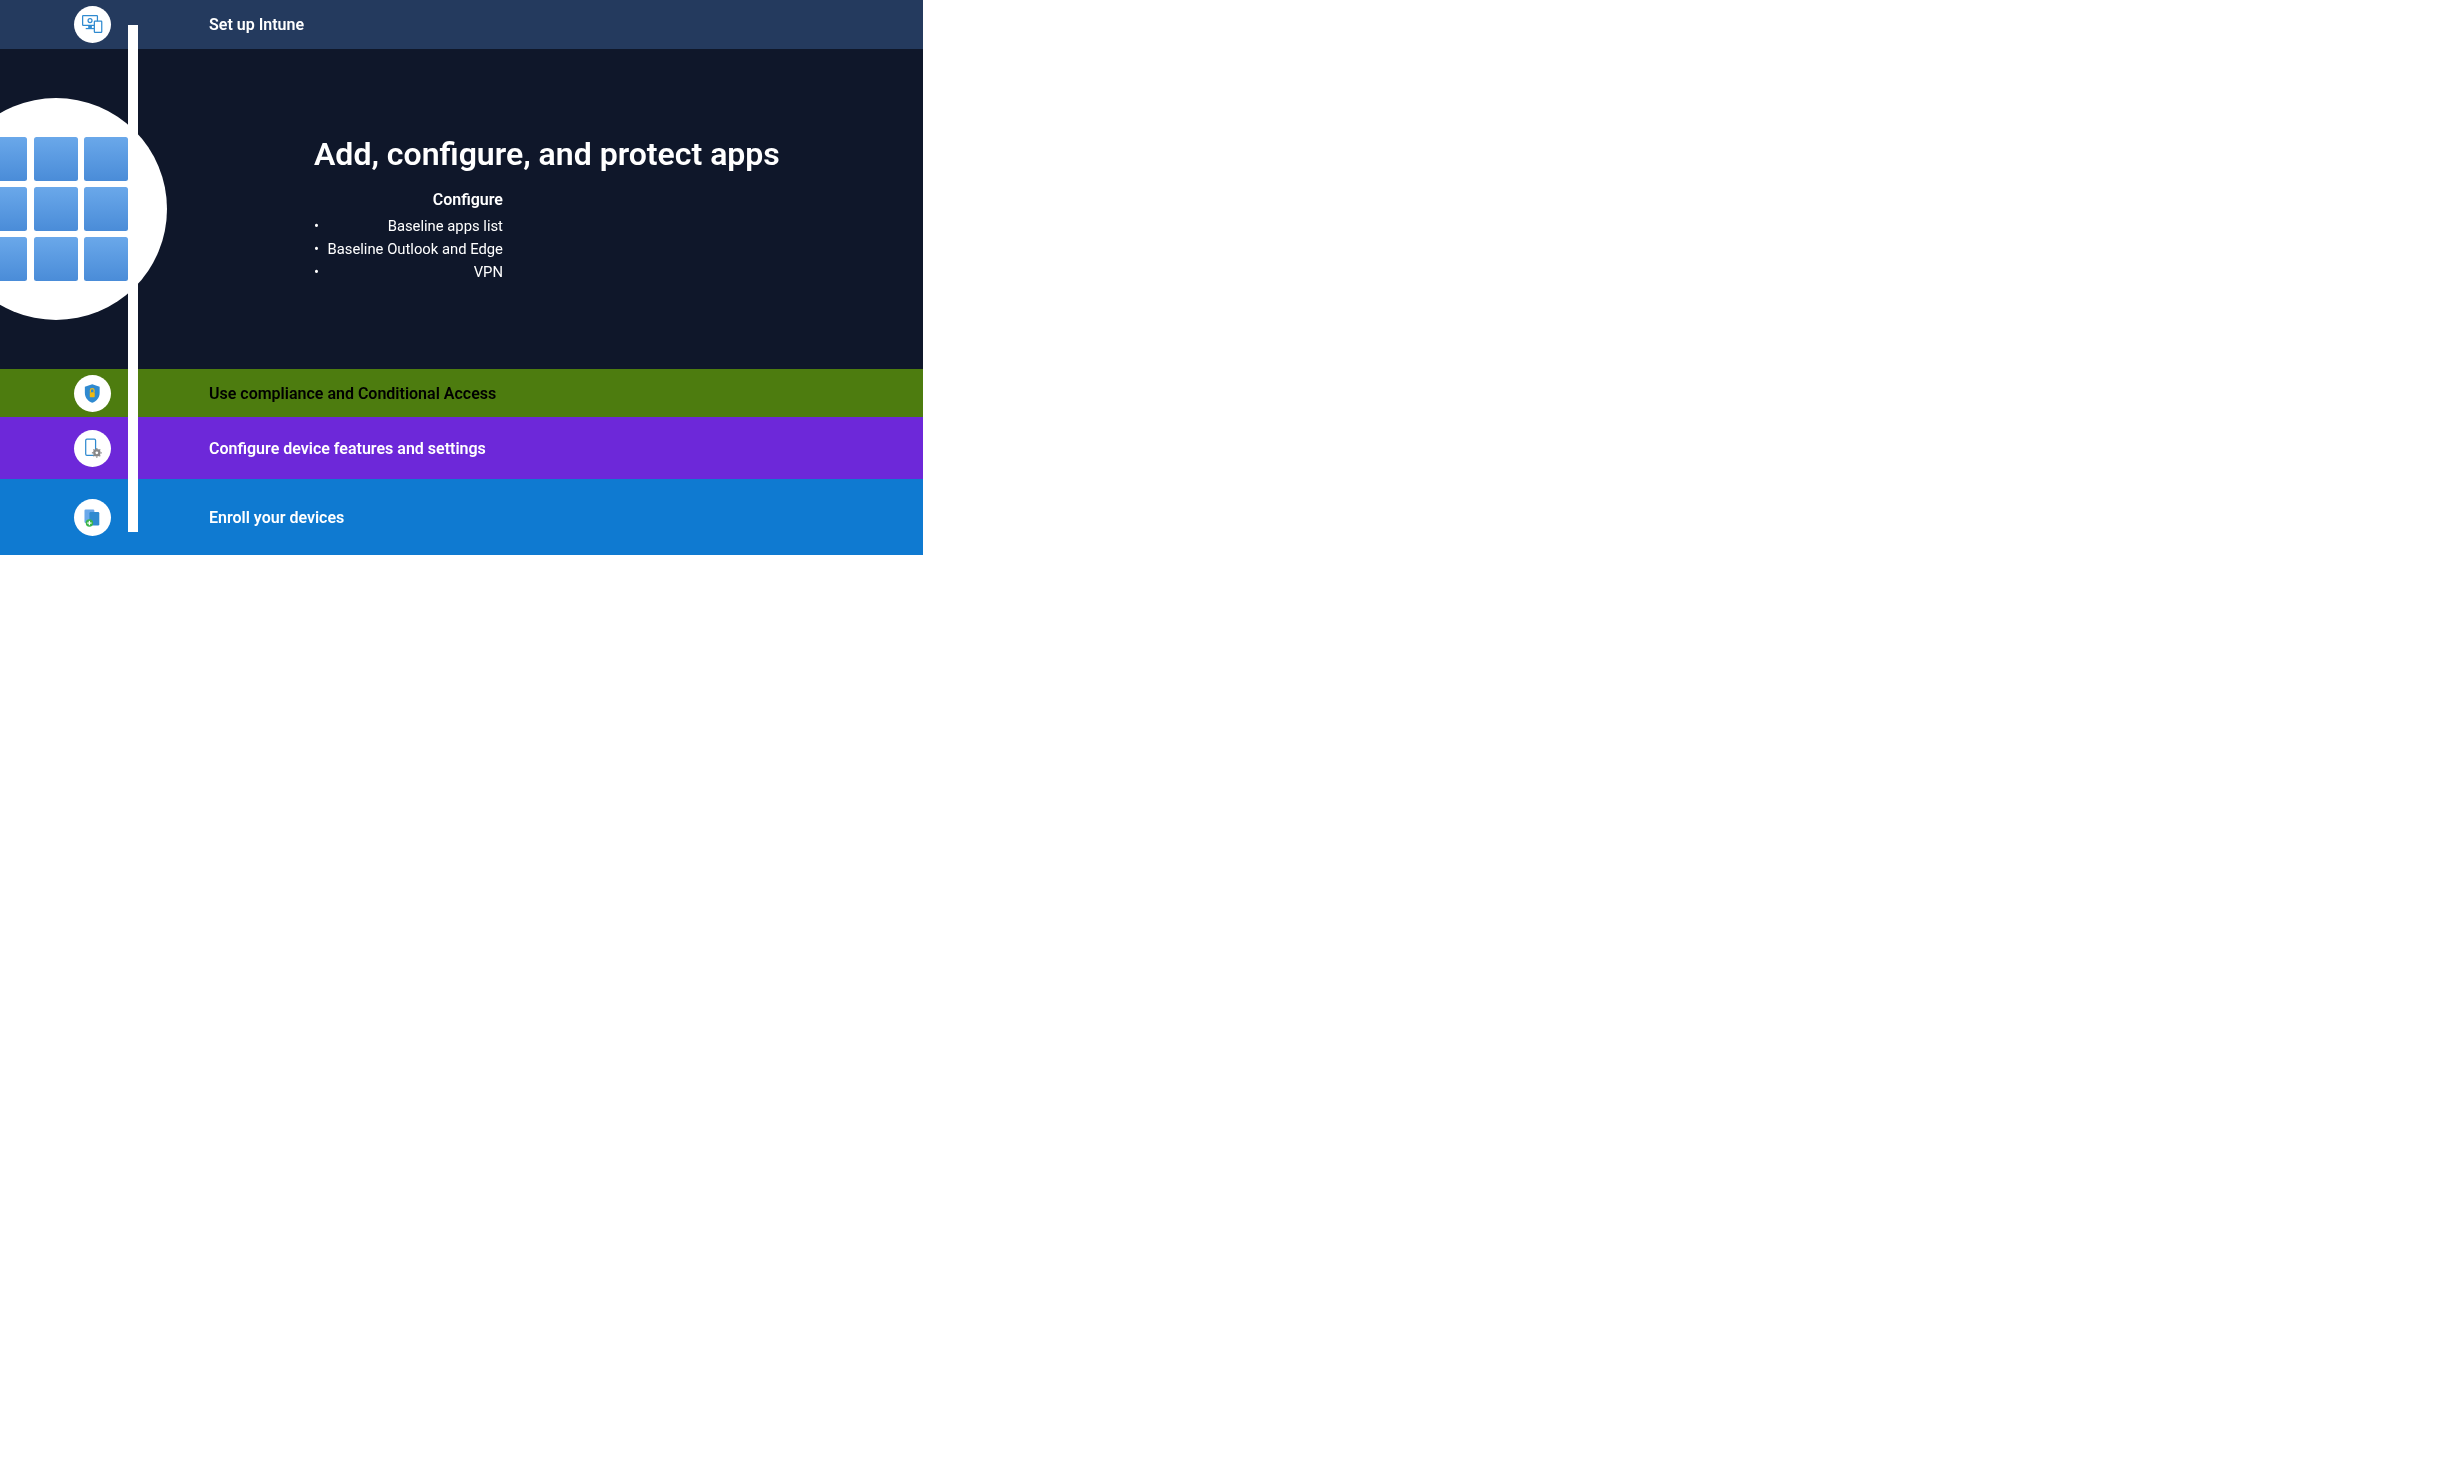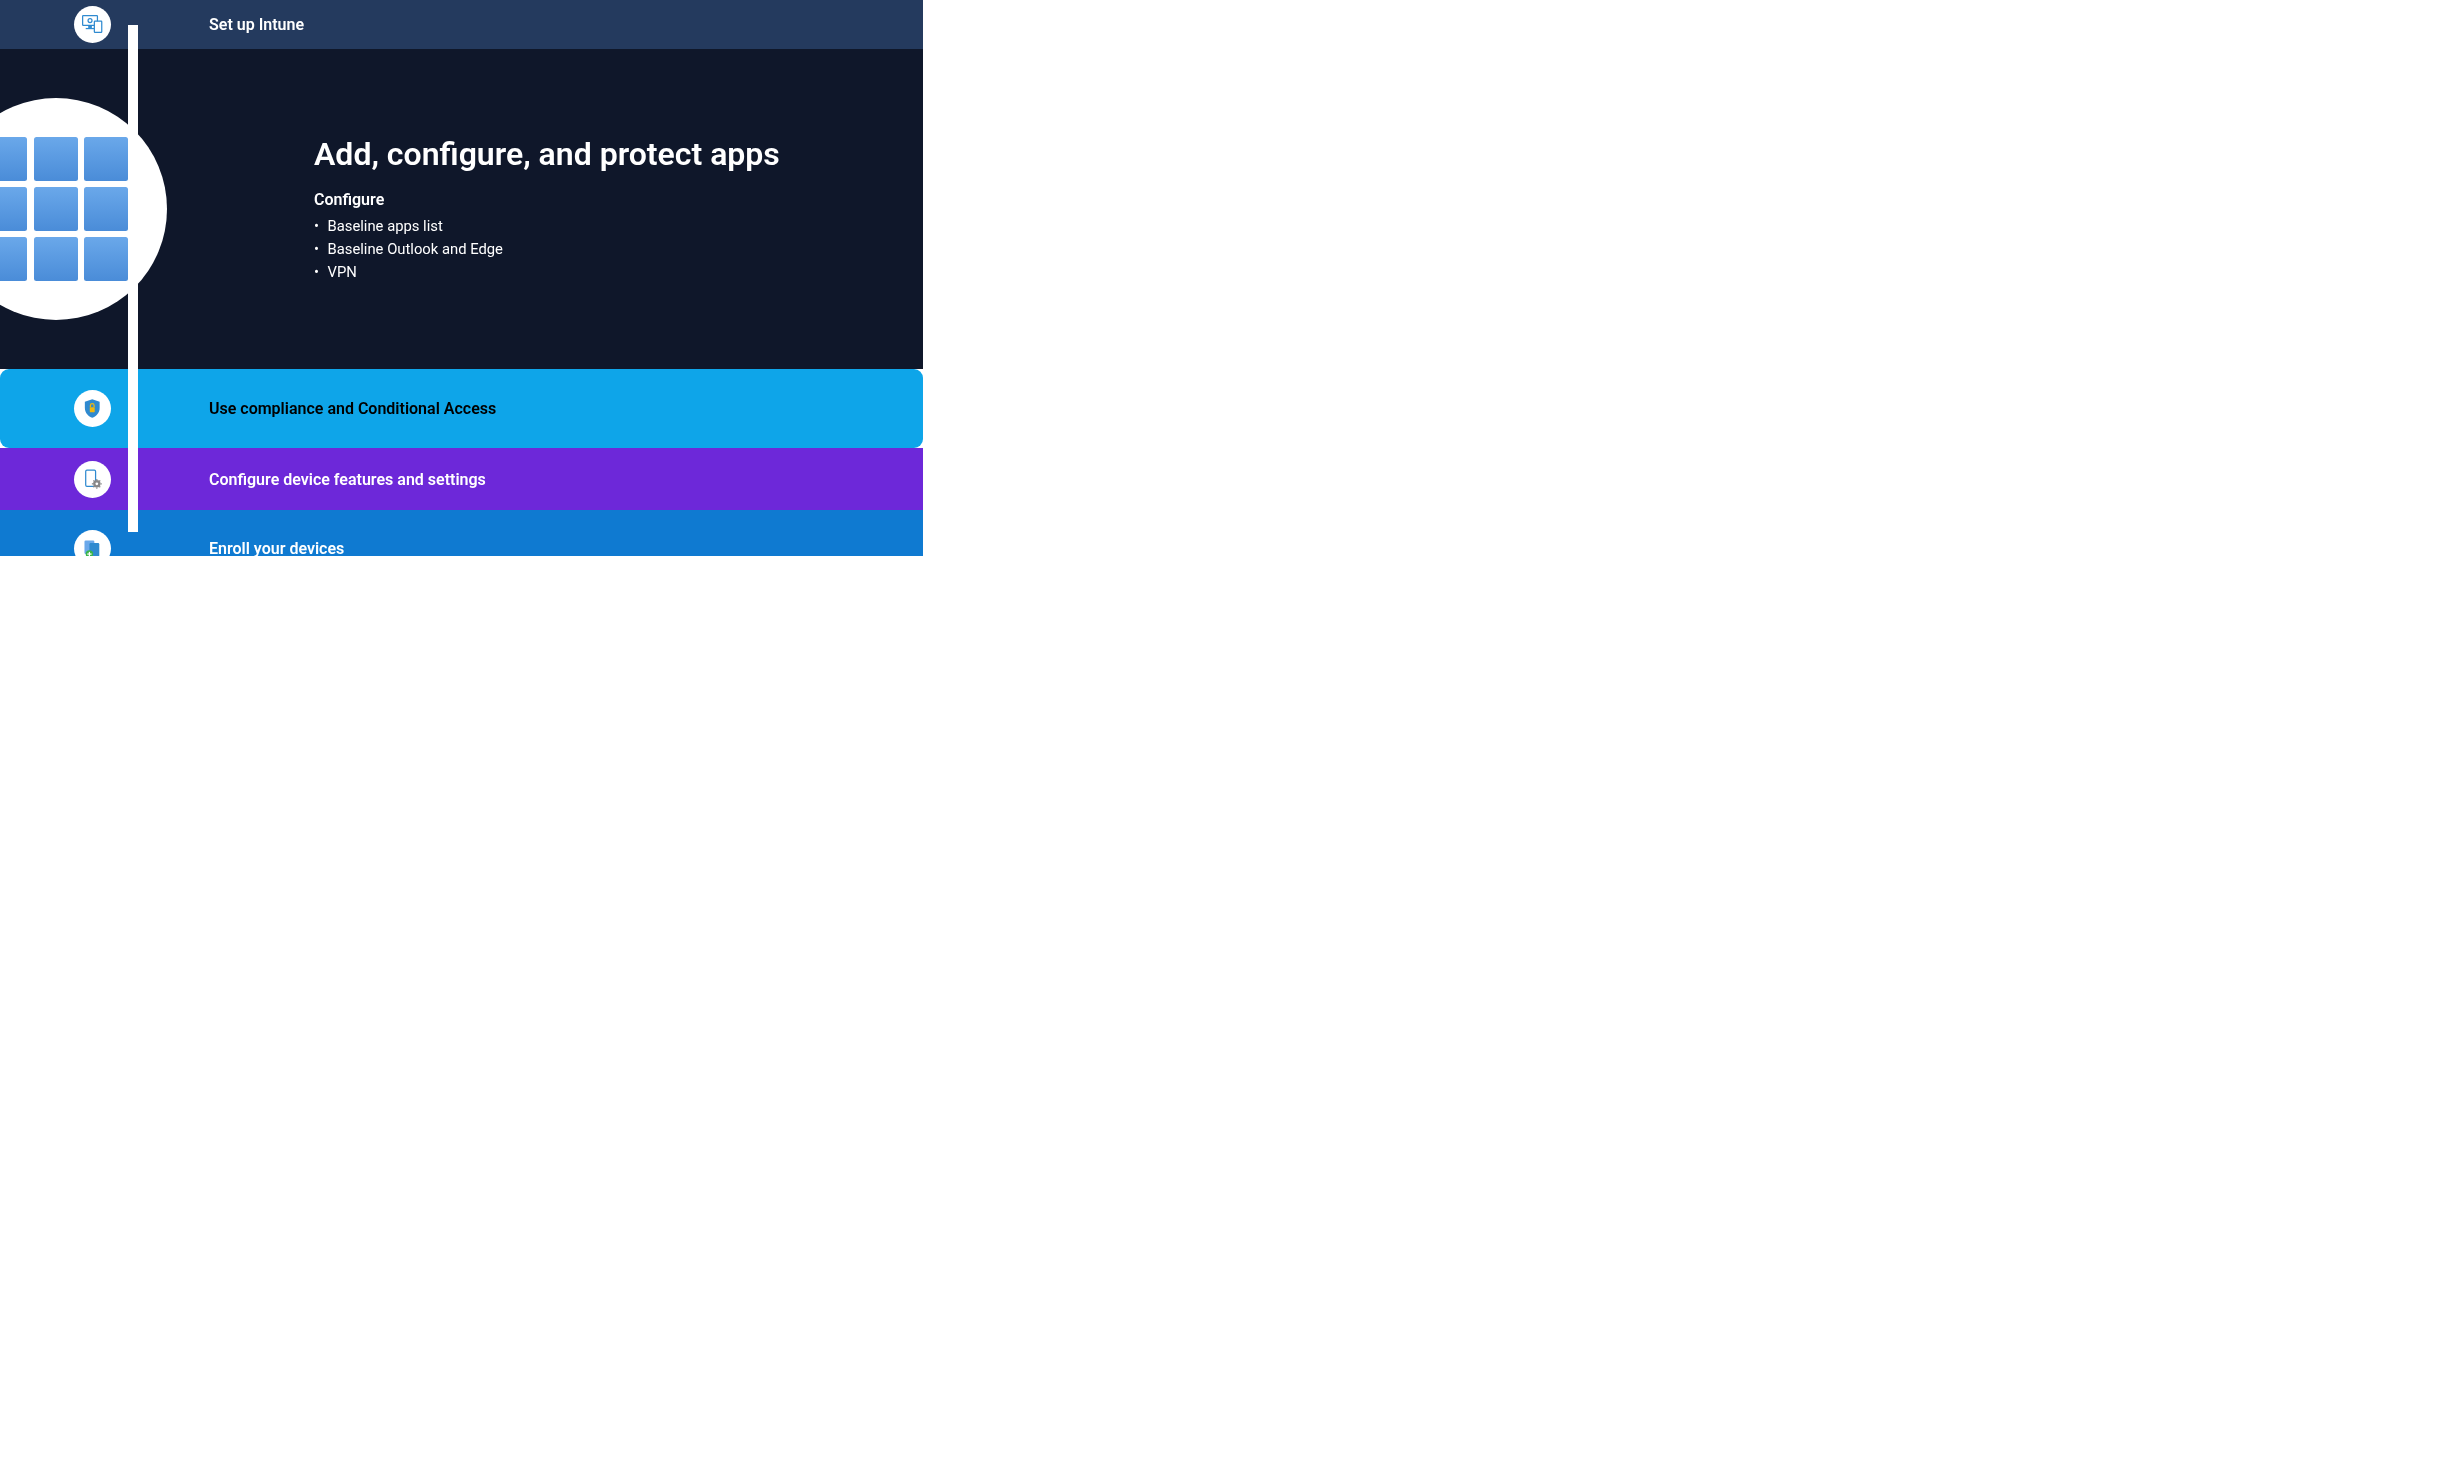--- a/index.html
+++ b/index.html
@@ -59,36 +59,37 @@
     display: flex;
     align-items: center;
     justify-content: center;
     position: relative;
     z-index: 2;
     margin-left: -74px;
   }
   
   .b1 { background: #243a5e; height: 49px; color: #fff; }
   .b2 { background: #0f172a; height: 320px; color: #fff; }
-  .b3 { background: #0ea5e9; height: 79px; color: #000; border-radius: 9px; }
+  .b3 { background: #4d7c0f; height: 48px; color: #000; }
   .b4 { background: #6d28d9; height: 62px; color: #fff; }
   .b5 { background: #0f7ad1; height: 76px; color: #fff; }
 
   .band-title-sm {
     font-size: 16px;
     font-weight: 600;
   }
   .big-title {
     font-size: 32px;
     font-weight: 600;
     margin-bottom: 17px;
   }
   .cols2 {
     display: flex;
     gap: 49px;
+    text-align: right;
   }
   .subhead {
     font-size: 16px;
     font-weight: 600;
     margin-bottom: 6.2px;
   }
   ul.bullets {
     list-style: none;
     font-size: 14.8px;
     font-weight: 400;

